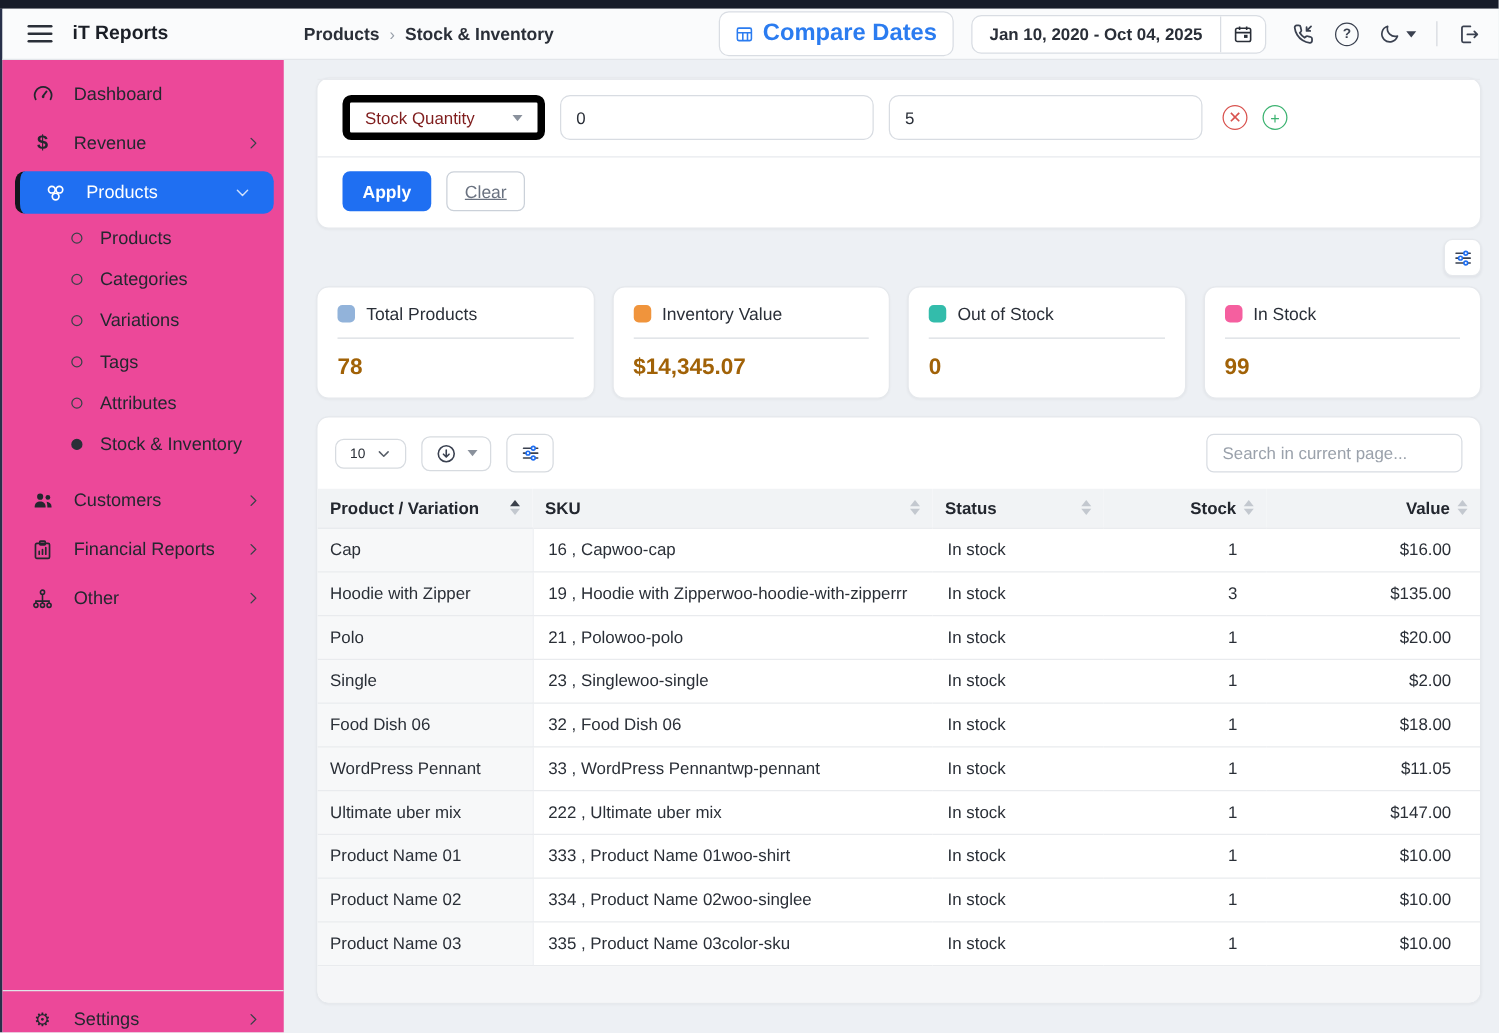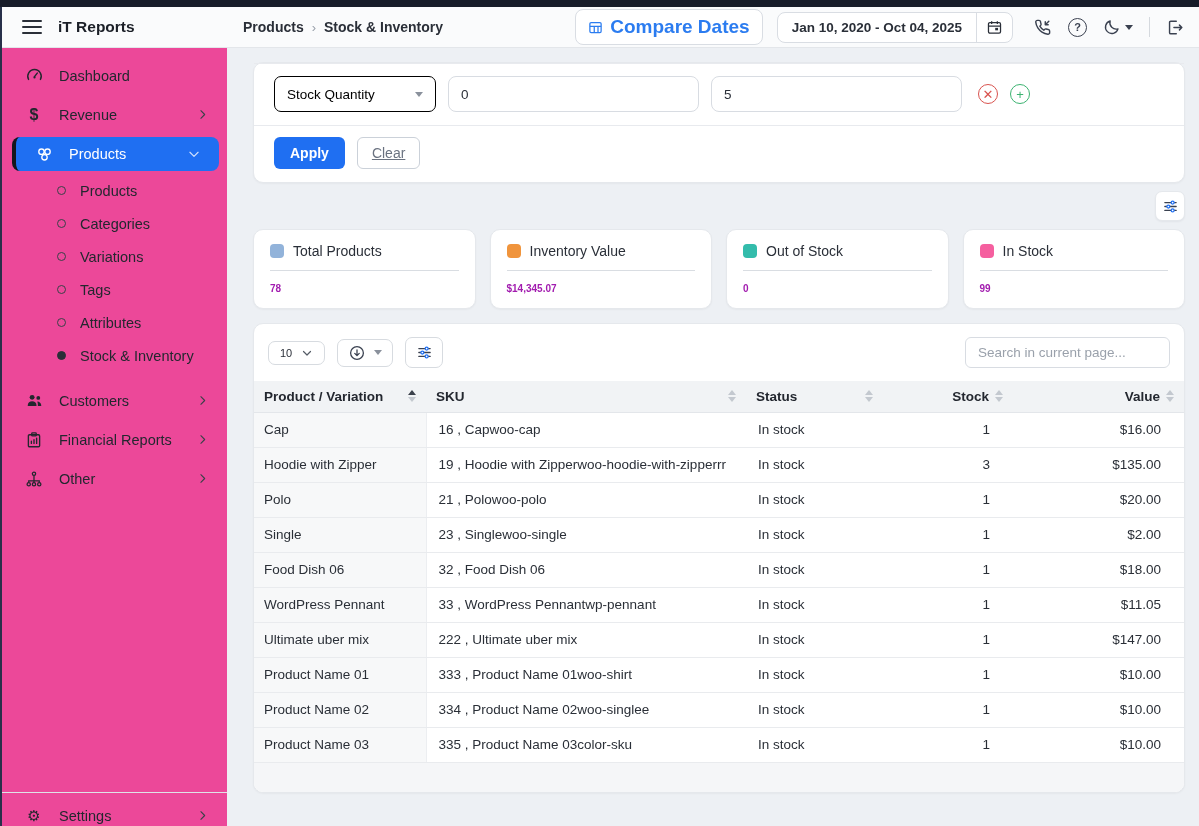--- a/index.html
+++ b/index.html
@@ -66,22 +66,22 @@
   .card { background:#fff; border:1px solid #e5e8ec; border-radius:10px; box-shadow:0 1px 2px rgba(20,24,33,.04); }
   .filter-card { margin-bottom:8px; }
   .filter-row1 { display:flex; align-items:center; gap:8px; padding:12px 16px; font-size:14.5px; position:relative; }
   .select-box { display:flex; align-items:center; gap:8px; border:1px solid #d7dbe0; border-radius:6px;
     background:#fff; padding:5px 10px; cursor:pointer; font-size:14px; color:#2a2f38; }
   .chev-sm { display:flex; color:#555c66; }
   .collapse-btn { margin-left:auto; width:24px; height:24px; border:1.7px solid #2a2f38; border-radius:50%;
     display:flex; align-items:center; justify-content:center; cursor:pointer; color:#2a2f38; background:#fff; }
   .filter-divider { height:1px; background:#e8eaee; }
   .filter-row2 { display:flex; align-items:center; gap:12px; padding:12px 16px 13px 20px; }
-  .field-select { width:162px; height:36px; border:1px solid #000000; border-radius:7px; background:#fff;
-    display:flex; align-items:center; justify-content:space-between; padding:0 12px; font-size:13.5px; color:#000000; cursor:pointer; }
+  .field-select { width:162px; height:36px; border:6px solid #000000; border-radius:7px; background:#fff;
+    display:flex; align-items:center; justify-content:space-between; padding:0 12px; font-size:13.5px; color:#7f1d1d; cursor:pointer; }
   .tri-down { width:0; height:0; border-left:4px solid transparent; border-right:4px solid transparent;
     border-top:5px solid #8a919c; }
   .filter-input { width:251px; height:36px; border:1px solid #d8dce2; border-radius:8px; padding:0 12px;
     font-size:13.5px; color:#2a2f38; font-family:inherit; outline:none; }
   .circle-ic { width:20px; height:20px; border-radius:50%; display:flex; align-items:center; justify-content:center;
     font-size:13px; cursor:pointer; background:#fff; }
   .remove-ic { border:1.4px solid #d9534f; color:#d9534f; margin-left:4px; }
   .add-ic { border:1.4px solid #3cb371; color:#3cb371; }
   .filter-row3 { display:flex; align-items:center; gap:12px; padding:11px 16px 13px 20px; }
   .btn-apply { background:#1f6ff2; color:#fff; border:none; border-radius:6px; padding:8px 16px;
@@ -93,21 +93,21 @@
   .tools-row { display:flex; justify-content:flex-end; margin-bottom:8px; }
   .sq-btn { background:#fff; border:1px solid #e5e8ec; border-radius:7px; width:30px; height:30px;
     display:flex; align-items:center; justify-content:center; cursor:pointer; box-shadow:0 1px 2px rgba(20,24,33,.05); color:#3a4150; }
 
   
   .stats-row { display:flex; gap:14px; margin-bottom:14px; }
   .stat-card { flex:1; padding:13px 16px 14px; }
   .stat-head { display:flex; align-items:center; gap:9px; font-size:14px; color:#2a2f38; }
   .stat-sq { width:14px; height:14px; border-radius:4px; flex-shrink:0; }
   .stat-line { height:1px; background:#d9dde2; margin:11px 0 12px; }
-  .stat-value { font-size:10px; font-weight:bold; color:#a21caf; }
+  .stat-value { font-size:18px; font-weight:bold; color:#a16207; }
 
   
   .table-card { overflow:hidden; }
   .table-controls { display:flex; align-items:center; gap:12px; padding:13px 14px; }
   .pagesize-select { display:flex; align-items:center; gap:9px; border:1px solid #d7dbe0; border-radius:7px;
     padding:5px 11px; font-size:11px; color:#2a2f38; cursor:pointer; background:#fff; }
   .export-btn { display:flex; align-items:center; gap:8px; border:1px solid #d7dbe0; border-radius:7px;
     padding:4px 10px; cursor:pointer; background:#fff; color:#3a4150; }
   .cols-btn { border:1px solid #d7dbe0; border-radius:7px; width:38px; height:31px;
     display:flex; align-items:center; justify-content:center; cursor:pointer; background:#fff; color:#3a4150; }

